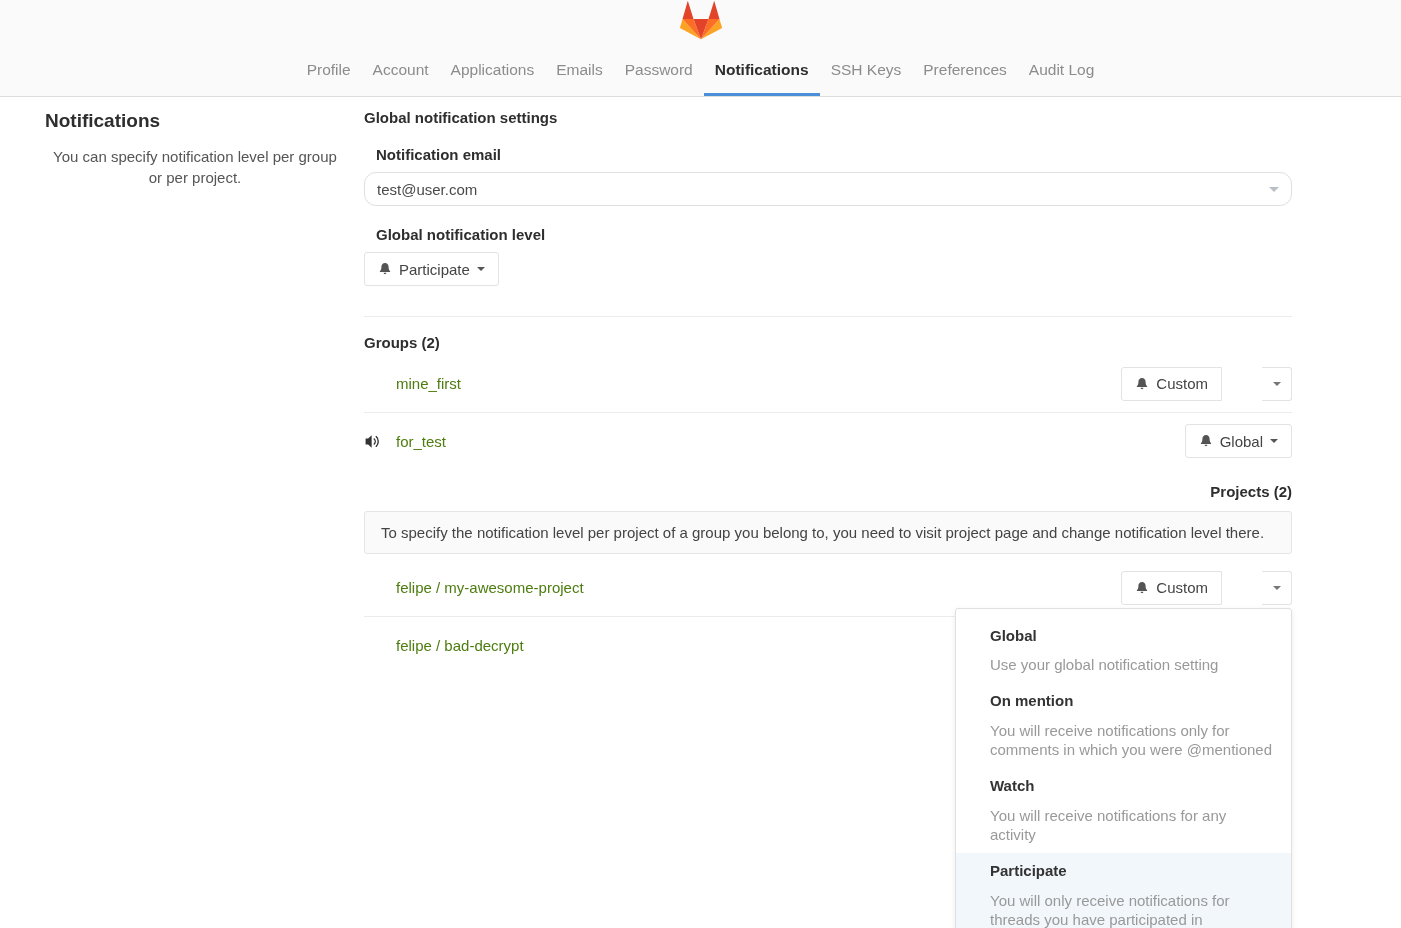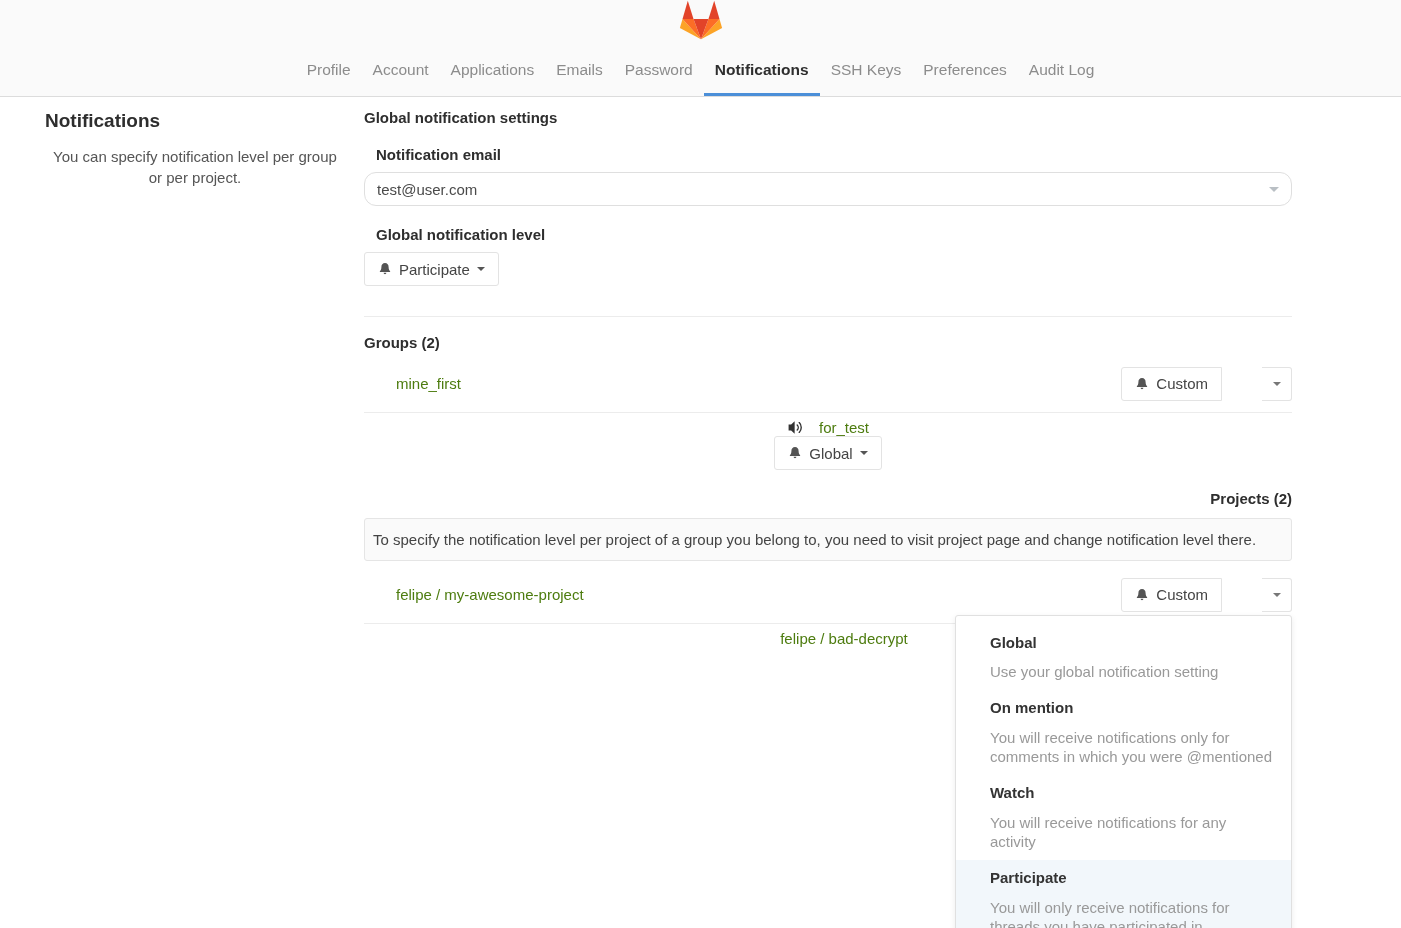--- a/index.html
+++ b/index.html
@@ -44,30 +44,30 @@
   .btn-group .btn.caret-seg { border-radius:0 3px 3px 0; border-left:none; width:30px;
     padding:0; justify-content:center; }
   .btn-group .btn.caret-seg .caret { border-top-color:#777; }
 
   hr.divider { border:none; border-top:1px solid #ececec; margin:30px 0 16px; }
 
   
   ul.rows { list-style:none; }
   ul.rows li.row { display:flex; align-items:center; justify-content:space-between;
     min-height:57px; padding:6px 0; }
-  ul.rows li.row + li.row { border-top:1px solid #ececec;flex-direction:column; }
+  ul.rows li.row + li.row { border-top:1px solid #ececec; }
   .row-left { display:flex; align-items:center; }
   .row-icon { width:32px; display:inline-flex; align-items:center; flex:none; }
   a.blue-link { color:#4d7c0f; text-decoration:none; font-size:15px; cursor:pointer; }
 
   .groups-title { margin:17px 0 4px; }
   .projects-title { margin:14px 0 11px;text-align:right; }
 
   .alert-box { background:#fafafa; border:1px solid #e5e5e5; border-radius:3px;
-    padding:10px 8px; font-size:15px; color:#444; line-height:1.4; margin-bottom:5px; }
+    padding:10px 16px; font-size:15px; color:#444; line-height:1.4; margin-bottom:5px; }
 
   
   .dd-anchor { position:relative; }
   .dropdown { position:absolute; top:37px; right:0; width:337px; background:#fff;
     border:1px solid #e0e0e0; border-radius:3px; box-shadow:0 2px 6px rgba(0,0,0,.08);
     padding:9px 0; z-index:20; }
   .dropdown ul { list-style:none; }
   .dd-item { padding:9px 16px 9px 34px; cursor:pointer; }
   .dd-item.selected { background:#f2f7fb; }
   .dd-title { font-weight:bold; color:#333; font-size:15px; line-height:1.25; }

